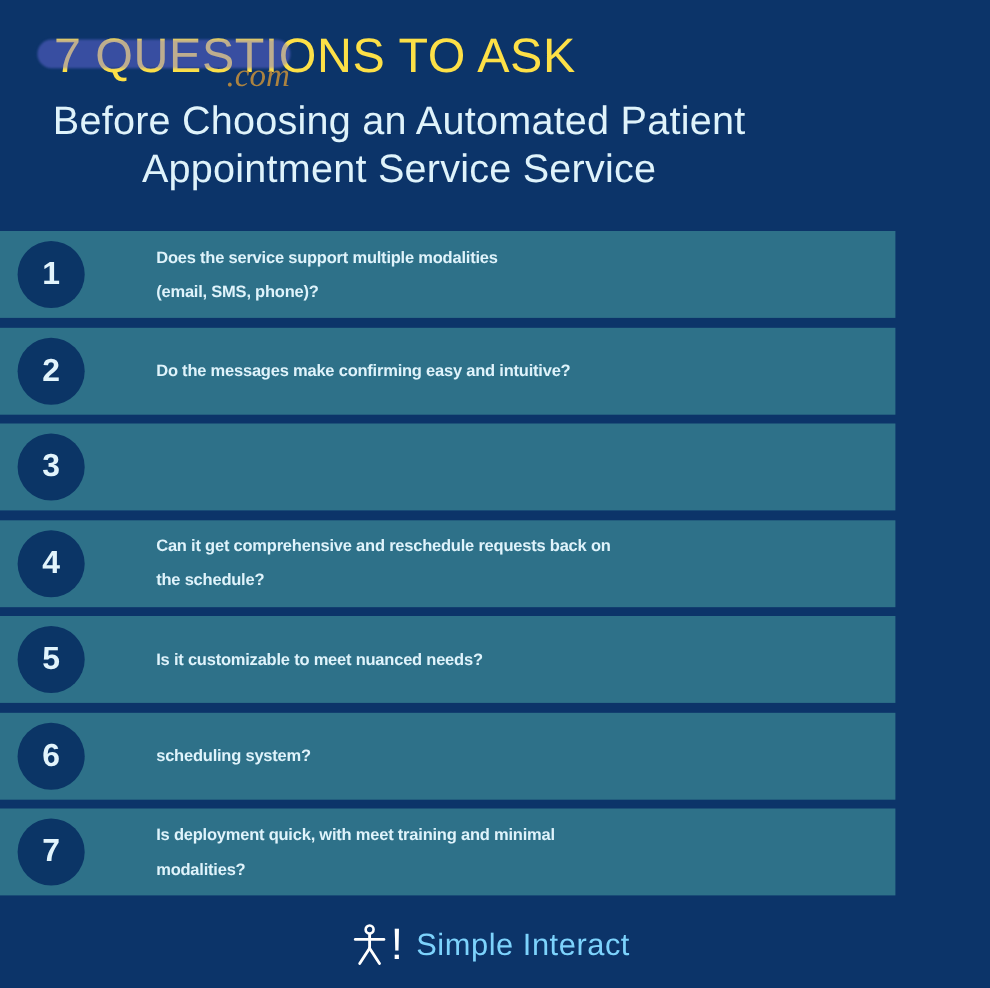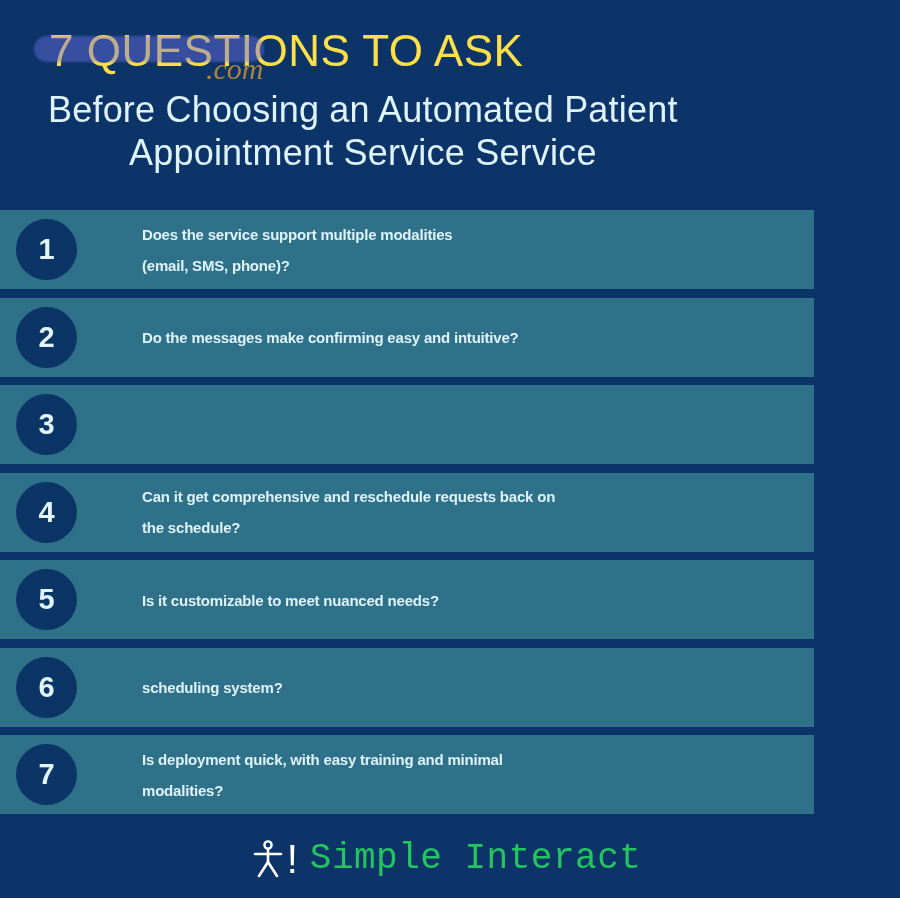--- a/index.html
+++ b/index.html
@@ -146,26 +146,25 @@
       display: inline-block;
     }
     .brand-bang {
       font-size: 40px;
       color: #ffffff;
       font-weight: normal;
       line-height: 44px;
       margin-right: 8px;
     }
     .brand-name {
-      font-size: 36px;
-      color: #22c55e;
+      font-size: 28px;
+      color: #7dd3fc;
       font-weight: normal;
       line-height: 44px;
       letter-spacing: 0.5px;
-      font-family: Liberation Mono, monospace;
     }
   </style>
 </head>
 <body>
 
 <div class="header">
   <h1 class="title">7 QUESTIONS TO ASK</h1>
   <div class="watermark">
     <div class="wm-blob"></div>
     <div class="wm-com">.com</div>
@@ -208,21 +207,21 @@
   </div>
   <div class="q-row">
     <div class="q-num">6</div>
     <div class="q-text">
       <span>scheduling system?</span>
     </div>
   </div>
   <div class="q-row">
     <div class="q-num">7</div>
     <div class="q-text">
-      <span>Is deployment quick, with easy training and minimal</span>
+      <span>Is deployment quick, with meet training and minimal</span>
       <span>modalities?</span>
     </div>
   </div>
 </div>
 
 <div class="footer">
   <div class="brand">
     <svg class="brand-icon" viewBox="0 0 30 38">
       <circle cx="15" cy="5" r="3.6" fill="none" stroke="#ffffff" stroke-width="2.4"></circle>
       <line x1="2" y1="14" x2="28" y2="14" stroke="#ffffff" stroke-width="2.6" stroke-linecap="round"></line>

